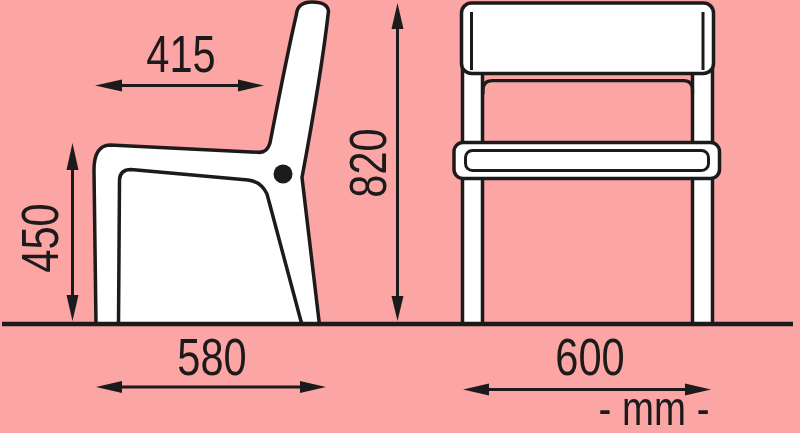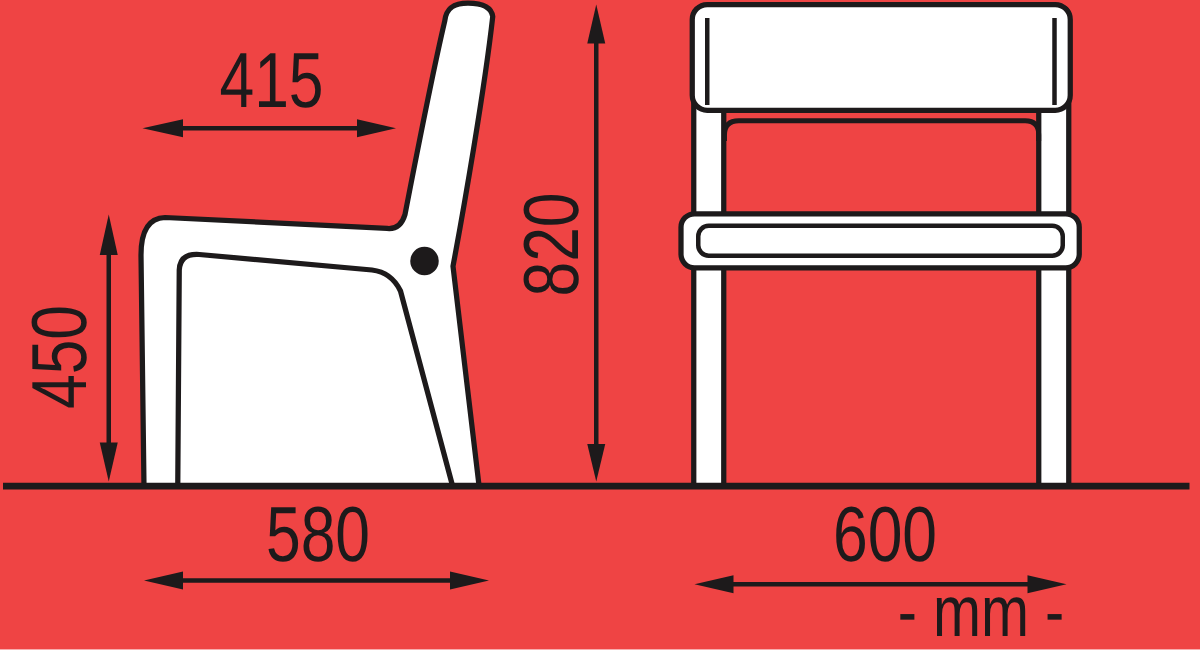--- a/index.html
+++ b/index.html
@@ -1,19 +1,19 @@
 <!DOCTYPE html>
 <html><head>
 <meta charset="utf-8">
 <style>
   html,body { margin:0; padding:0; background:#ffffff; }
   #canvas {
     position:relative;
     width:800px; height:433px;
-    background:#ef4444;
+    background:#fca5a5;
     overflow:hidden;
     font-family:"Liberation Sans", sans-serif;
   }
   #linework { position:absolute; left:0; top:0; }
   .dim-label {
     position:absolute;
     width:160px;
     height:52px;
     line-height:52px;
     text-align:center;

